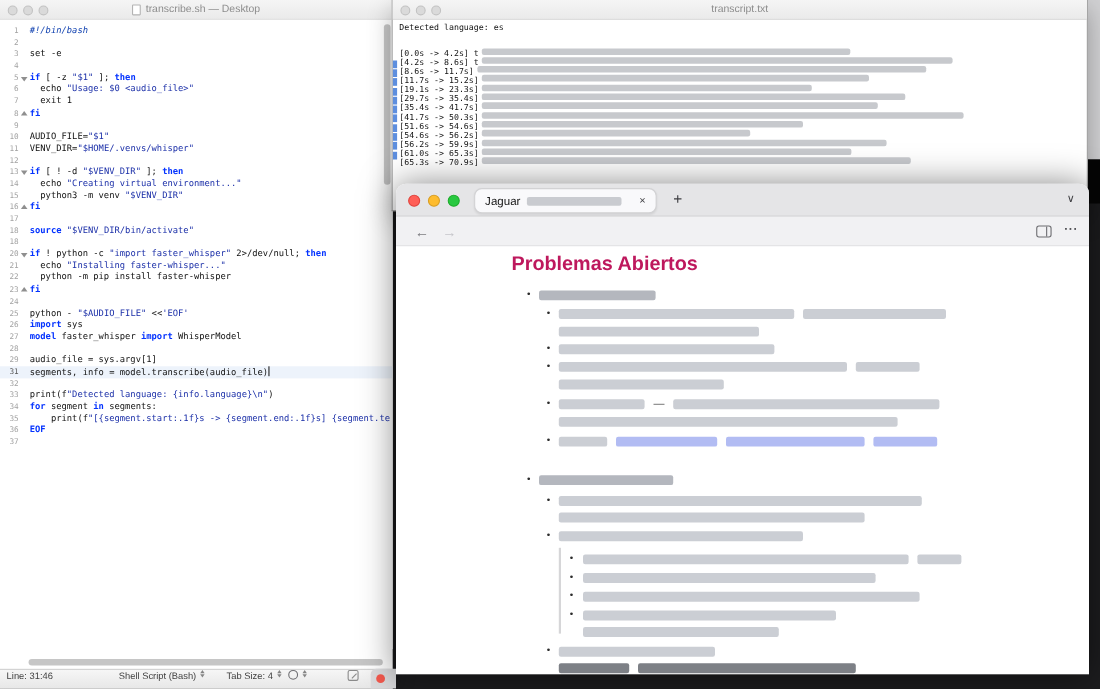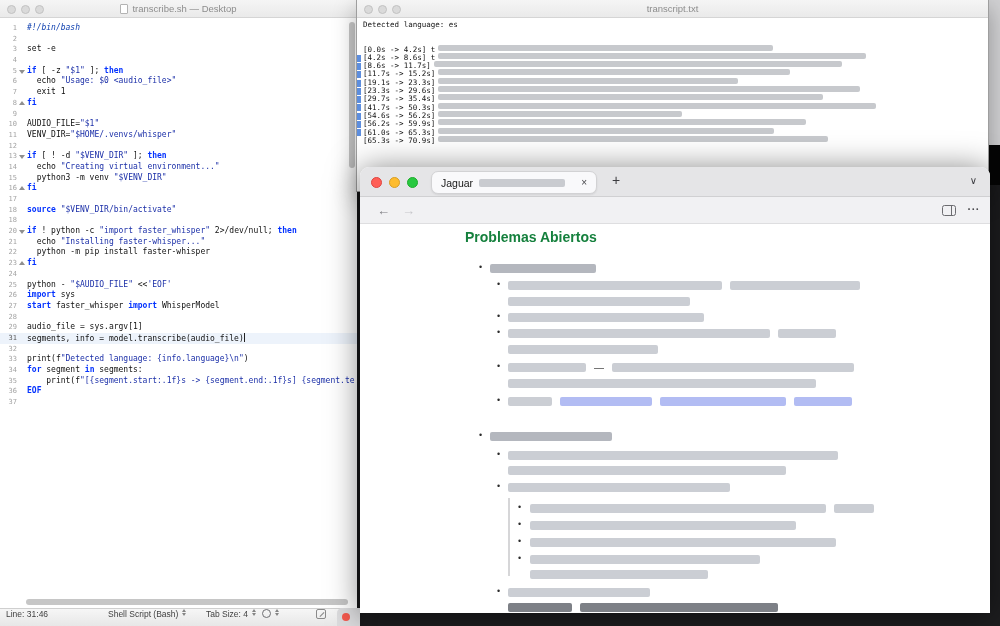--- a/index.html
+++ b/index.html
@@ -65,21 +65,21 @@
   #tab-close{margin-left:auto;font-size:10px;color:#47474b}
   #newtab{position:absolute;left:252px;top:5px;font-size:14px;color:#3c3c40}
   #tabs-chevron{position:absolute;right:13px;top:8px;font-size:10px;color:#3c3c40}
   #toolbar{height:27px;background:#f1f1f3;border-bottom:1px solid #dedee0;display:flex;align-items:center;position:relative}
   #nav-back{margin-left:17px;font-size:13px;color:#7c7c80}
   #nav-fwd{margin-left:12px;font-size:13px;color:#c6c6ca}
   #splitview{position:absolute;right:34px;top:8px;width:14px;height:11px;border:1px solid #6c6c70;border-radius:2.5px}
   #splitview::after{content:"";position:absolute;right:3.5px;top:0;bottom:0;width:1px;background:#6c6c70}
   #more-btn{position:absolute;right:10px;top:6px;font-size:11px;color:#4a4a4e;font-weight:bold;letter-spacing:.5px}
   #page{position:absolute;top:57px;left:0;right:0;bottom:0;background:#fff}
-  #page-heading{position:absolute;left:105px;top:5px;font-size:14px;font-weight:bold;color:#15803d}
+  #page-heading{position:absolute;left:105px;top:5px;font-size:18px;font-weight:bold;color:#be185d}
   .rrow{position:absolute;height:10px;left:0;right:0}
   .rbullet{position:absolute;top:-2px;font-size:9px;color:#2c2c2c}
   .rparts{position:absolute;top:0;display:inline-flex;gap:8px;align-items:center}
   .rblock{height:9px;border-radius:2px;filter:blur(.45px);display:inline-block}
   .cg{background:#cbced4}.cd{background:#b4b7be}.cb{background:#b2bcf3}.ck{background:#7d8086}
   .rdash{font-size:10px;color:#4a4a4a;line-height:9px}
   #quote-bar{position:absolute;width:2px;background:#d6d6d8}
 
   
   #strip-light{position:absolute;left:989px;top:0;width:11px;height:145px;background:#d1d1d3}
@@ -226,21 +226,21 @@
         <span class="code"><span class="tok-p">python - </span><span class="tok-s">"$AUDIO_FILE"</span><span class="tok-p"> &lt;&lt;</span><span class="tok-s">'EOF'</span></span>
       </div>
       <div class="code-row">
         <span class="ln">26</span>
         <span class="fold"></span>
         <span class="code"><span class="tok-k">import</span><span class="tok-p"> sys</span></span>
       </div>
       <div class="code-row">
         <span class="ln">27</span>
         <span class="fold"></span>
-        <span class="code"><span class="tok-k">start</span><span class="tok-p"> faster_whisper </span><span class="tok-k">import</span><span class="tok-p"> WhisperModel</span></span>
+        <span class="code"><span class="tok-k">model</span><span class="tok-p"> faster_whisper </span><span class="tok-k">import</span><span class="tok-p"> WhisperModel</span></span>
       </div>
       <div class="code-row">
         <span class="ln">28</span>
         <span class="fold"></span>
         <span class="code"></span>
       </div>
       <div class="code-row">
         <span class="ln">29</span>
         <span class="fold"></span>
         <span class="code"><span class="tok-p">audio_file = sys.argv[1]</span></span>
@@ -329,23 +329,24 @@
     <span class="wtitle">transcript.txt</span>
   </div>
   <div id="transcript-rows-wrap">
     <div class="tline">Detected language: es</div>
     <div id="transcript-rows">
         <div class="trow first"><span class="tts">[0.0s -&gt; 4.2s] t</span><span class="tblur" style="width: 335px;"></span></div>
         <div class="trow"><span class="tts">[4.2s -&gt; 8.6s] t</span><span class="tblur" style="width: 428px;"></span></div>
         <div class="trow"><span class="tsel"></span><span class="tts">[8.6s -&gt; 11.7s]</span><span class="tblur" style="width: 408px;"></span></div>
         <div class="trow"><span class="tsel"></span><span class="tts">[11.7s -&gt; 15.2s]</span><span class="tblur" style="width: 352px;"></span></div>
         <div class="trow"><span class="tsel"></span><span class="tts">[19.1s -&gt; 23.3s]</span><span class="tblur" style="width: 300px;"></span></div>
-        <div class="trow"><span class="tsel"></span><span class="tts">[23.3s -&gt; 29.6s]</span><span class="tblur" style="width: 422px;"></span></div>
         <div class="trow"><span class="tsel"></span><span class="tts">[29.7s -&gt; 35.4s]</span><span class="tblur" style="width: 385px;"></span></div>
+        <div class="trow"><span class="tsel"></span><span class="tts">[35.4s -&gt; 41.7s]</span><span class="tblur" style="width: 360px;"></span></div>
         <div class="trow"><span class="tsel"></span><span class="tts">[41.7s -&gt; 50.3s]</span><span class="tblur" style="width: 438px;"></span></div>
+        <div class="trow"><span class="tsel"></span><span class="tts">[51.6s -&gt; 54.6s]</span><span class="tblur" style="width: 292px;"></span></div>
         <div class="trow"><span class="tsel"></span><span class="tts">[54.6s -&gt; 56.2s]</span><span class="tblur" style="width: 244px;"></span></div>
         <div class="trow"><span class="tsel"></span><span class="tts">[56.2s -&gt; 59.9s]</span><span class="tblur" style="width: 368px;"></span></div>
         <div class="trow"><span class="tsel"></span><span class="tts">[61.0s -&gt; 65.3s]</span><span class="tblur" style="width: 336px;"></span></div>
         <div class="trow"><span class="tsel"></span><span class="tts">[65.3s -&gt; 70.9s]</span><span class="tblur" style="width: 390px;"></span></div>
       </div>
   </div>
 </div>
 
 <div class="win" id="browser">
   <div id="tabbar">

